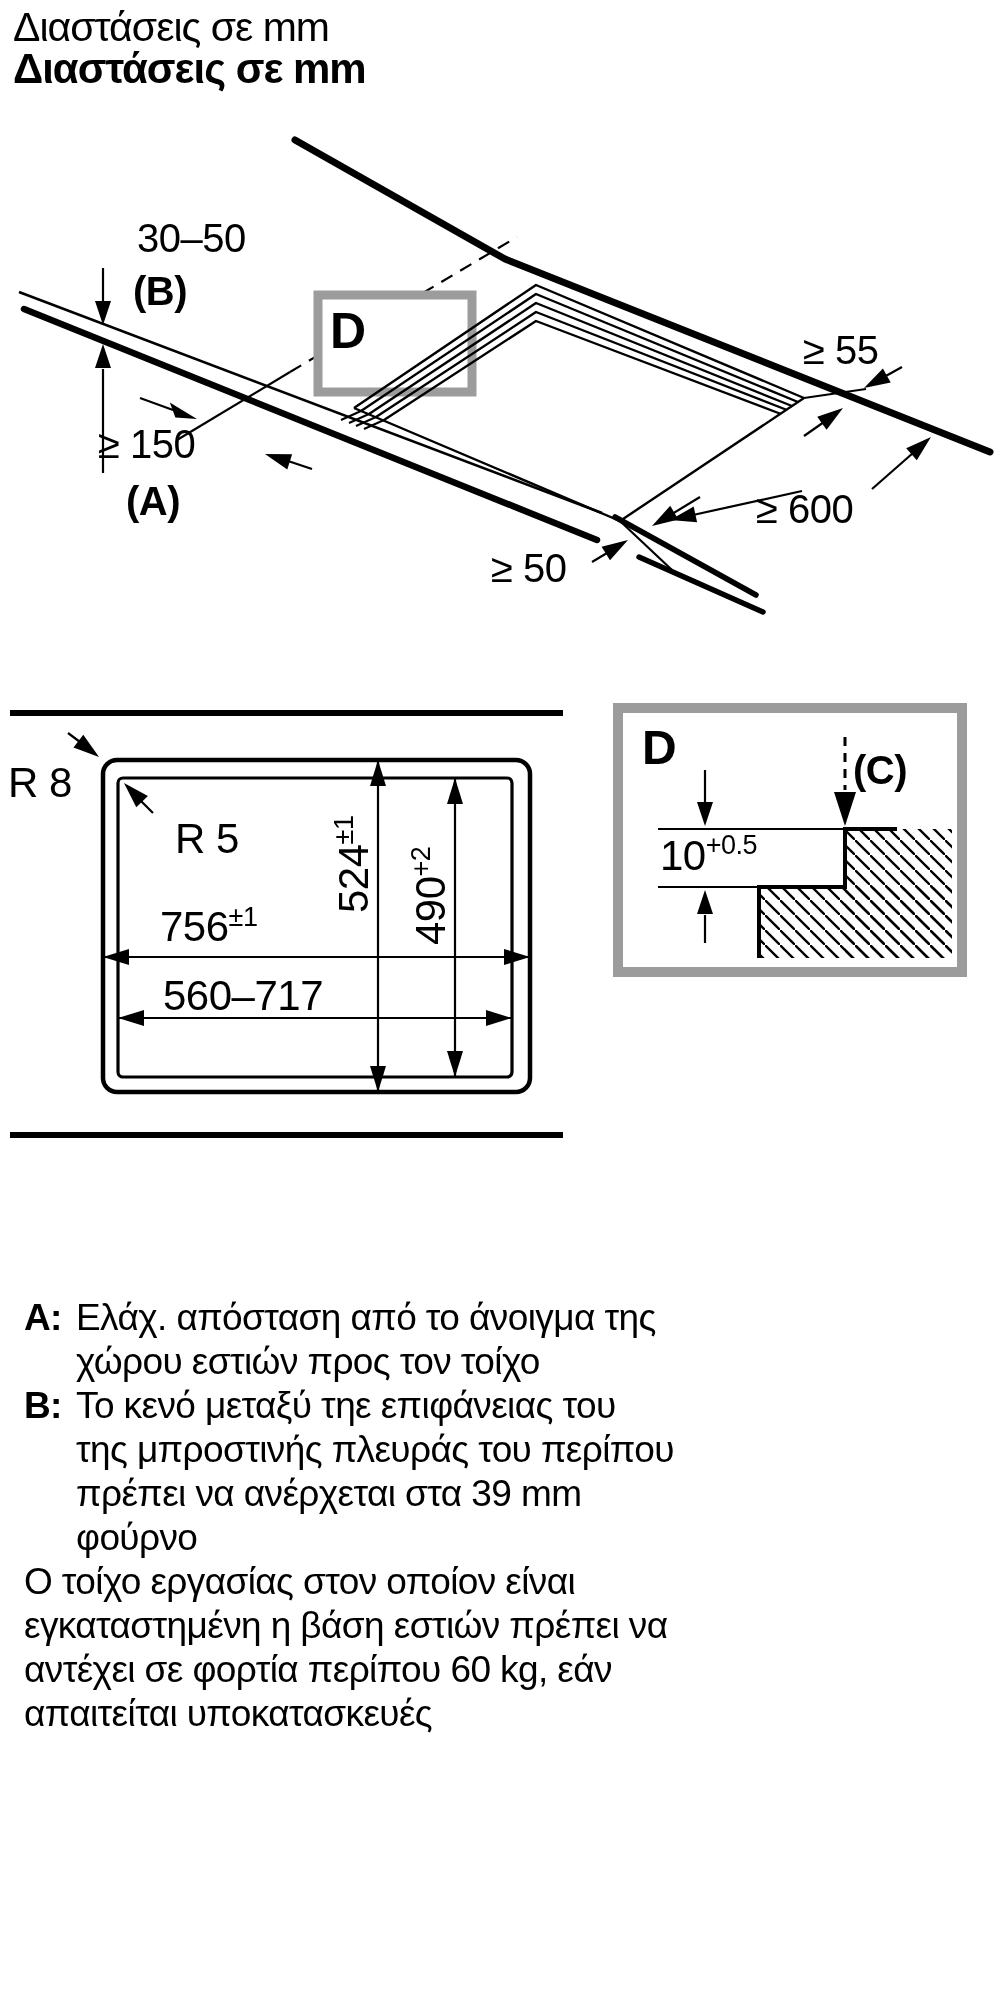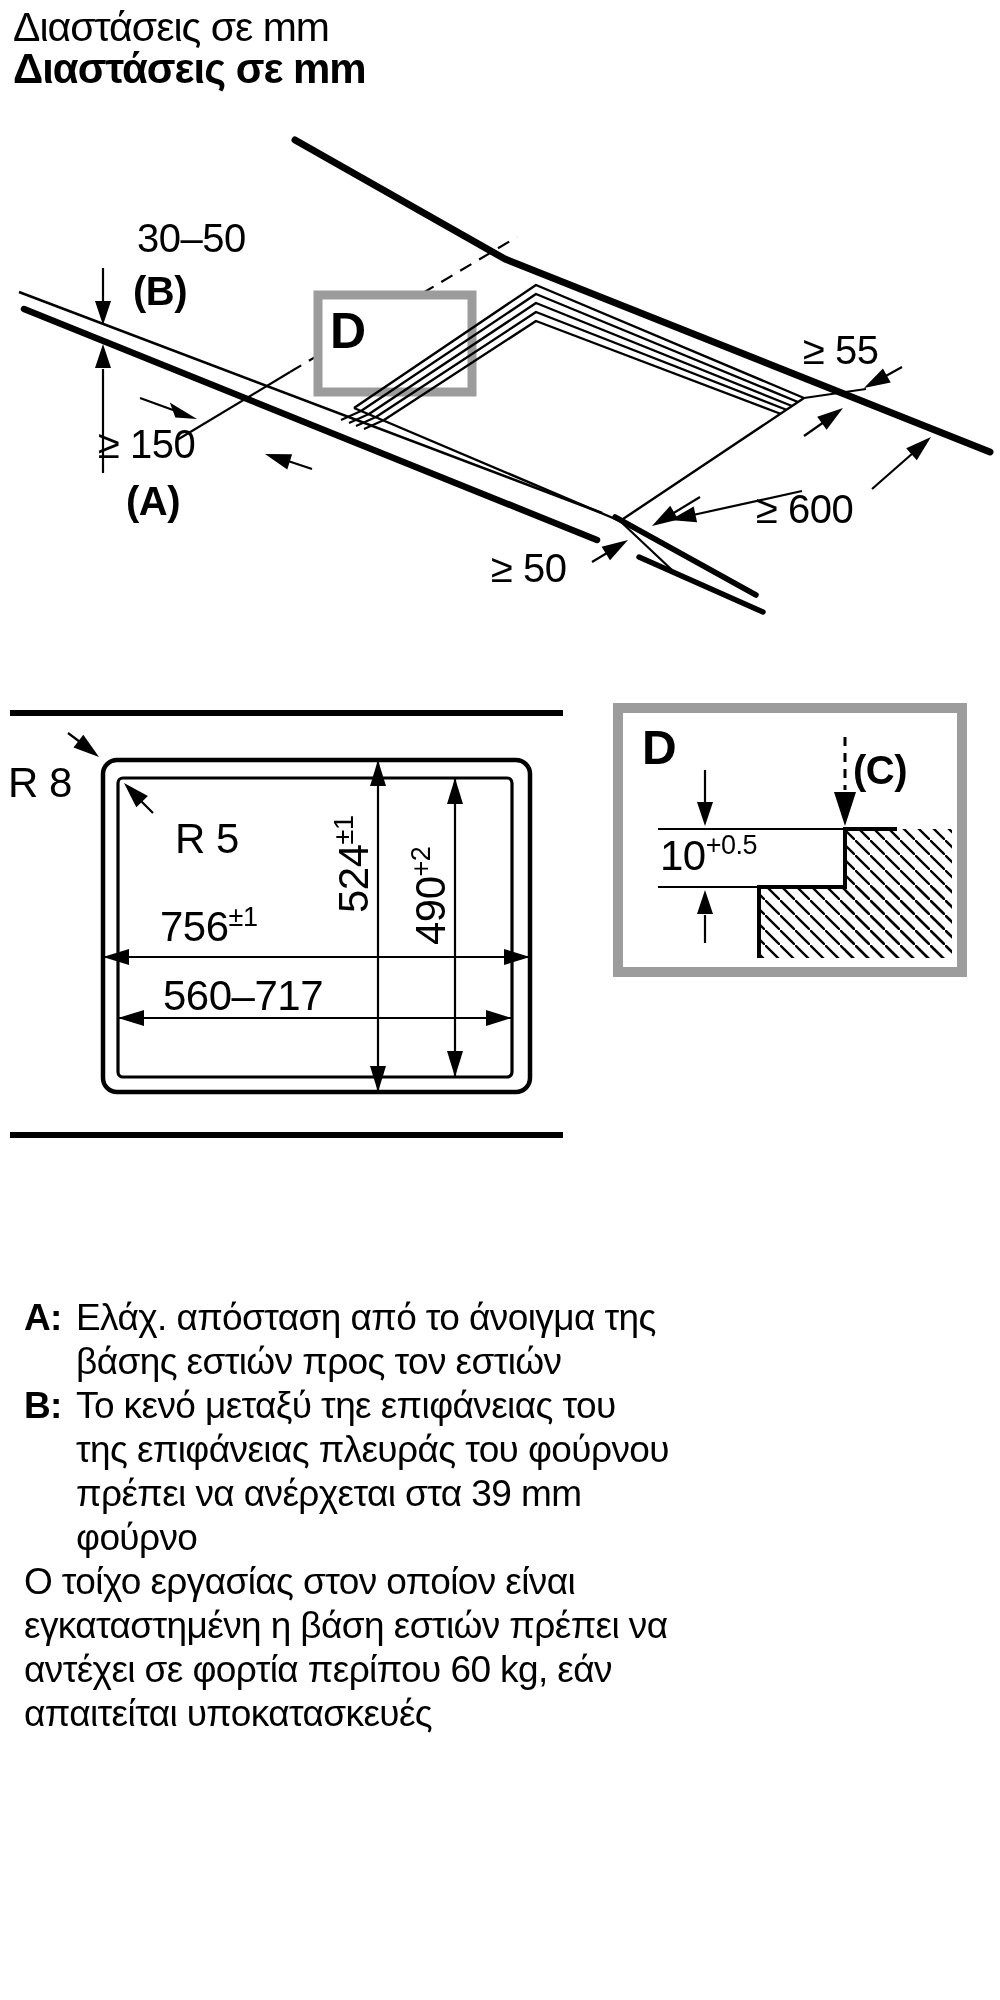--- a/index.html
+++ b/index.html
@@ -196,22 +196,22 @@
       <text class="t42" x="660" y="870"><tspan>10</tspan><tspan class="sup" dy="-16">+0.5</tspan></text>
     </g>
 
     <text class="t48" x="642" y="764">D</text>
     <text class="t40 bold" x="853" y="784">(C)</text>
   </g>
 </svg>
 
 <div id="notes-block">
   <div class="note-line"><span class="note-label">A:</span><span>Ελάχ. απόσταση από το άνοιγμα της</span></div>
-  <div class="note-line cont"><span>βάσης εστιών προς τον εστιών</span></div>
+  <div class="note-line cont"><span>χώρου εστιών προς τον τοίχο</span></div>
   <div class="note-line"><span class="note-label">B:</span><span>Το κενό μεταξύ τηε επιφάνειας του</span></div>
-  <div class="note-line cont"><span>της επιφάνειας πλευράς του φούρνου</span></div>
+  <div class="note-line cont"><span>της μπροστινής πλευράς του περίπου</span></div>
   <div class="note-line cont"><span>πρέπει να ανέρχεται στα 39 mm</span></div>
   <div class="note-line cont"><span>φούρνο</span></div>
   <div class="note-line"><span>Ο τοίχο εργασίας στον οποίον είναι</span></div>
   <div class="note-line"><span>εγκαταστημένη η βάση εστιών πρέπει να</span></div>
   <div class="note-line"><span>αντέχει σε φορτία περίπου 60 kg, εάν</span></div>
   <div class="note-line"><span>απαιτείται υποκατασκευές</span></div>
 </div>
 
 </body></html>

